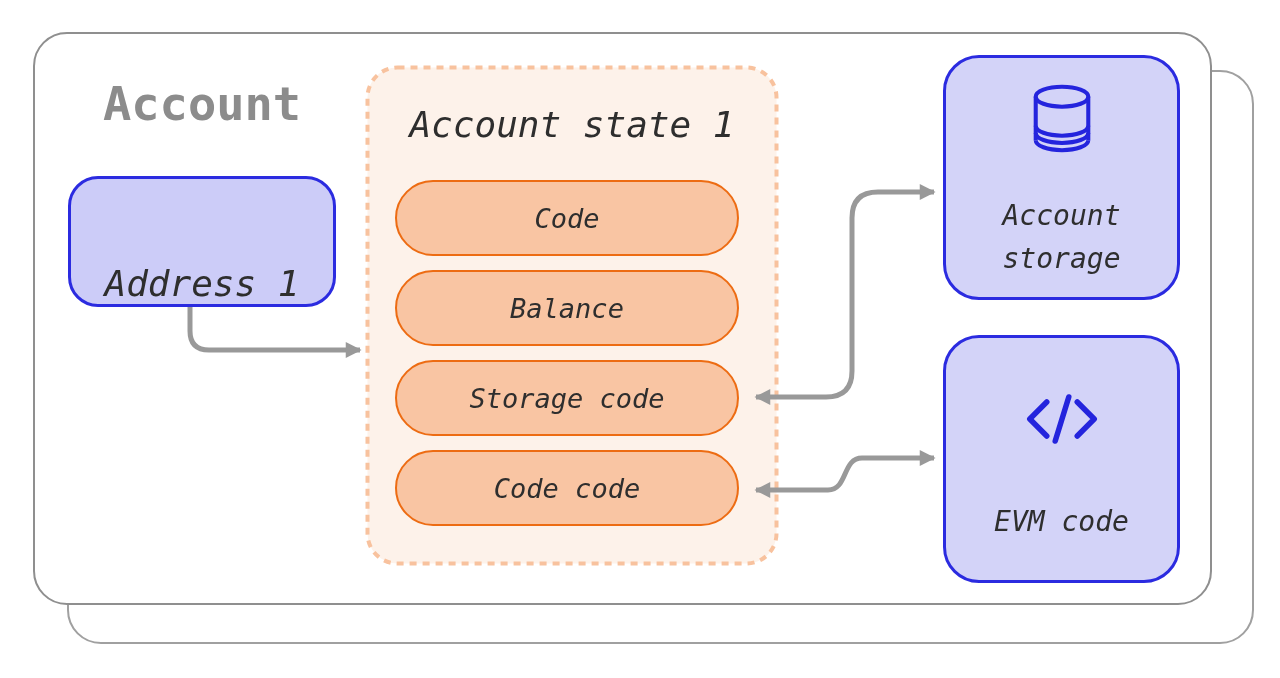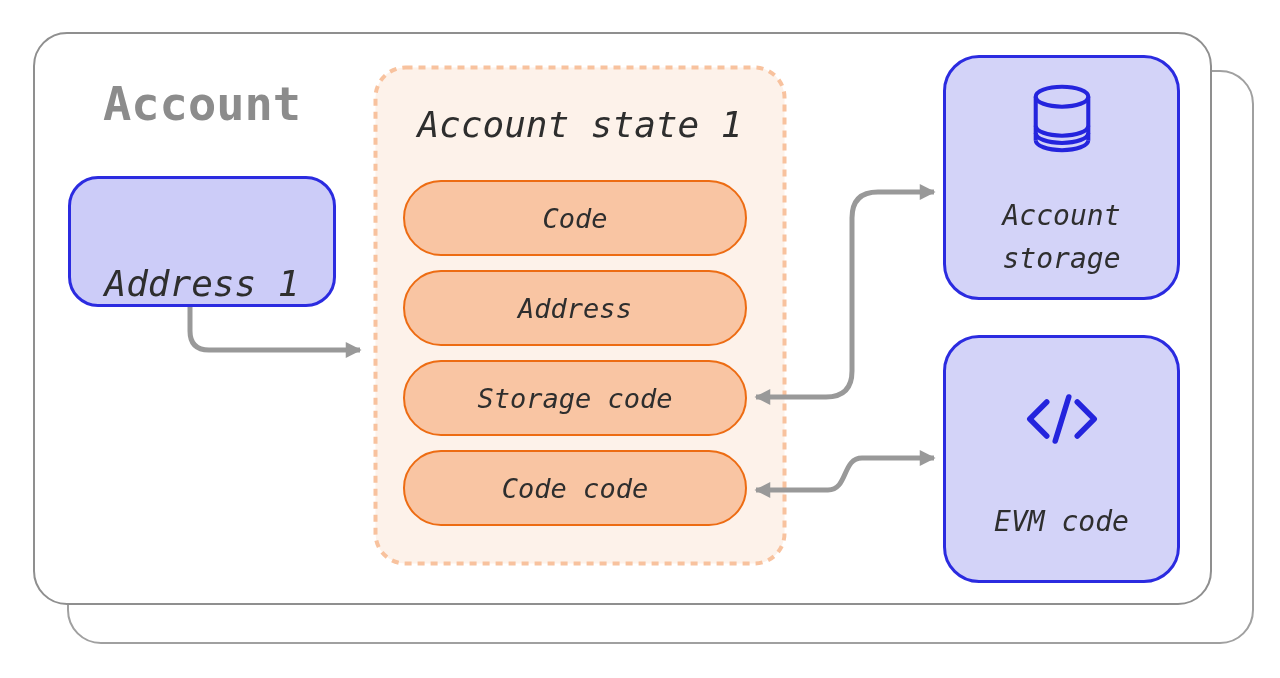--- a/index.html
+++ b/index.html
@@ -14,21 +14,21 @@
   .title{
     position:absolute;left:103px;top:80px;
     font-size:47px;font-weight:bold;color:#8c8c8c;letter-spacing:0;line-height:1;
   }
   .address-box{
     position:absolute;left:68px;top:176px;width:268px;height:131px;
     background:#ccccf8;border:3px solid #2b2be0;border-radius:30px;box-sizing:border-box;
     display:flex;align-items:flex-end;justify-content:center;
     font-style:italic;font-size:36px;
   }
-  .state-box{position:absolute;left:373px;top:65px;width:414px;height:501px;}
+  .state-box{position:absolute;left:365px;top:65px;width:414px;height:501px;}
   .state-box-border{position:absolute;left:0;top:0;}
   .state-title{
     position:absolute;left:0;top:42px;width:100%;text-align:center;
     font-style:italic;font-size:36px;line-height:1;
   }
   .pill{
     position:absolute;left:30px;width:344px;height:76px;
     background:#f9c5a3;border:2px solid #ed6c13;border-radius:38px;box-sizing:border-box;
     display:flex;align-items:center;justify-content:center;
     font-style:italic;font-size:27px;
@@ -68,21 +68,21 @@
 
   <div class="state-box">
     <svg class="state-box-border" width="414" height="501" viewBox="0 0 414 501">
       <rect x="2.5" y="2.5" width="409" height="496" rx="30" fill="#fdf2ea" stroke="#f8c29e" stroke-width="4" stroke-dasharray="7 6"></rect>
     </svg>
     <div class="state-title">Account state 1</div>
     <div class="pill pill-0">
       <span>Code</span>
     </div>
     <div class="pill pill-1">
-      <span>Address</span>
+      <span>Balance</span>
     </div>
     <div class="pill pill-2">
       <span>Storage code</span>
     </div>
     <div class="pill pill-3">
       <span>Code code</span>
     </div>
   </div>
 
   <div class="side-box storage-box">

